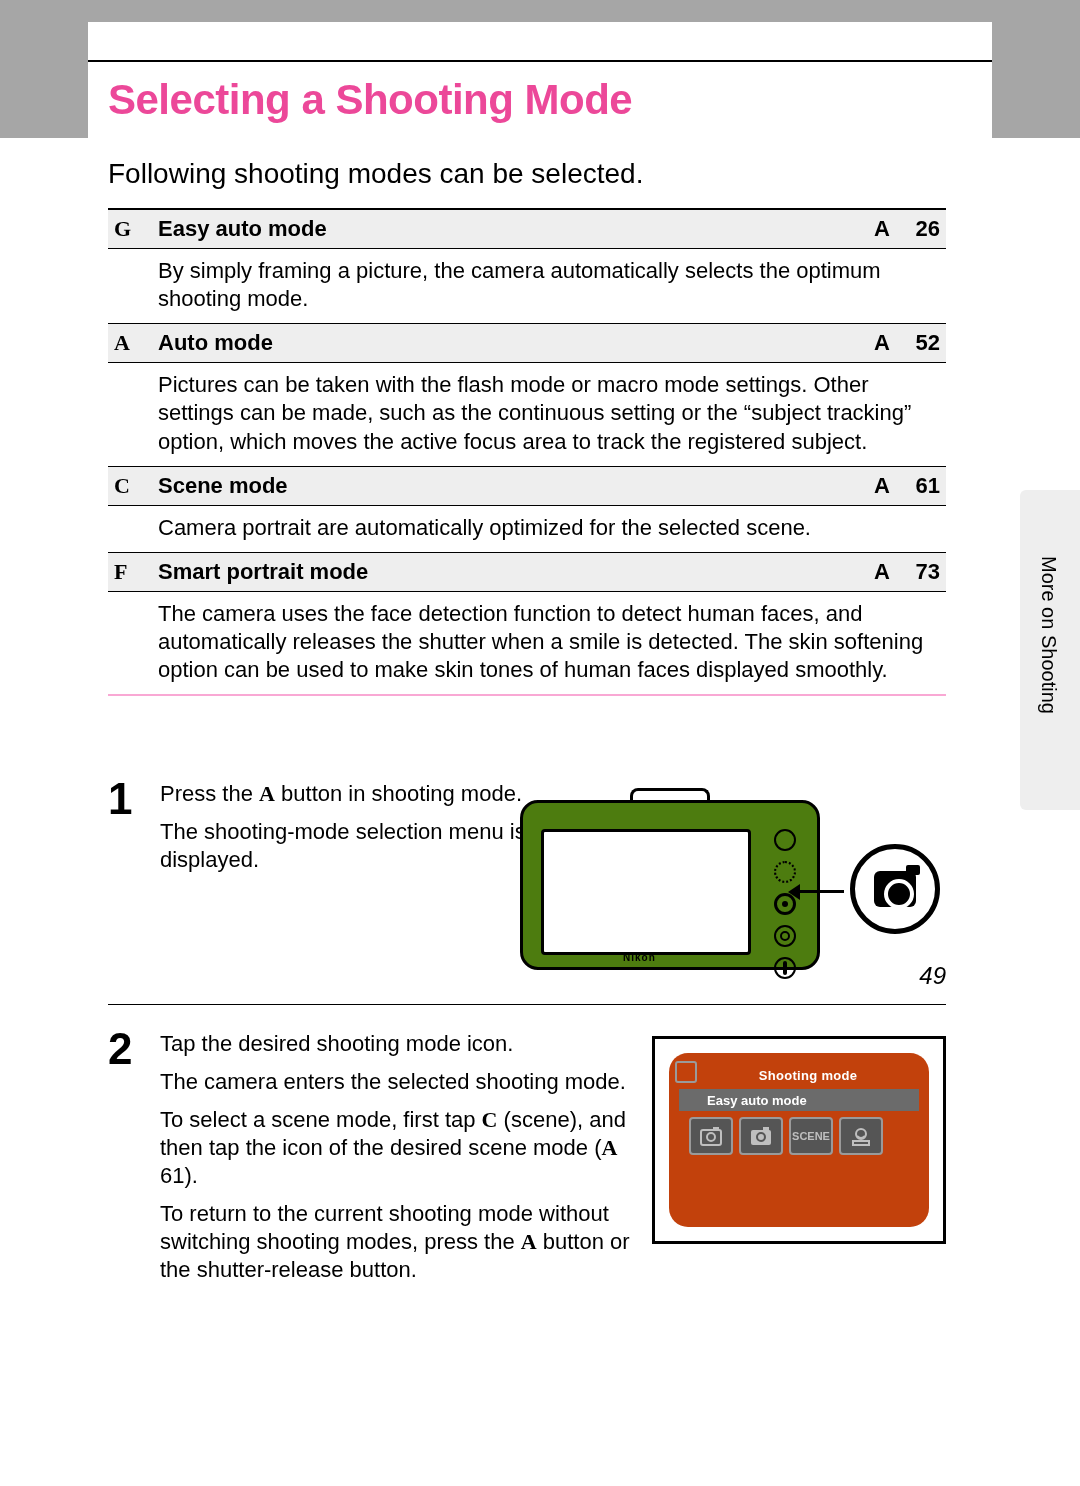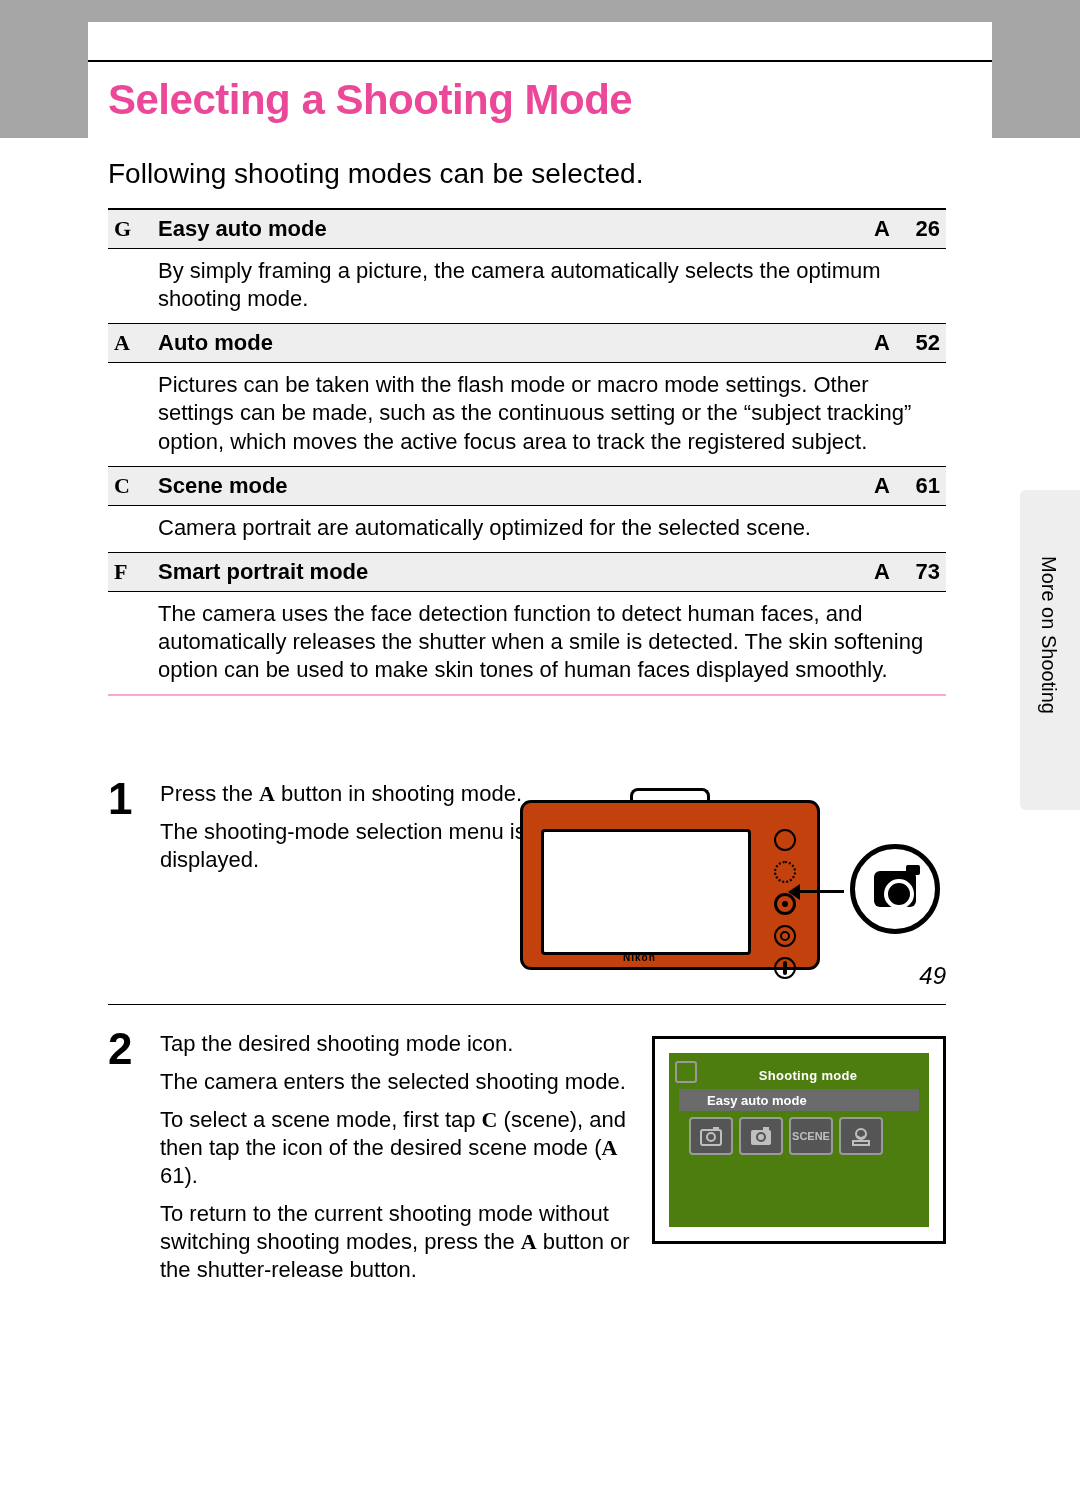--- a/index.html
+++ b/index.html
@@ -66,21 +66,21 @@
   .step1 .text-col { width: 430px; }
   .step2 { top: 1030px; }
   .step2 .text-col { width: 530px; }
 
   .rule-between { position: absolute; left: 108px; right: 134px; top: 1004px; border-top: 1px solid #000; }
 
   .illus { position: absolute; }
   .illus1 { right: 134px; top: 788px; width: 426px; height: 190px; }
   .illus2 { right: 134px; top: 1036px; width: 294px; height: 208px; }
 
-  .cam-body { position:absolute; left:0; top:12px; width:300px; height:170px; border:3px solid #000; border-radius:11px; background:#c2410c; }
+  .cam-body { position:absolute; left:0; top:12px; width:300px; height:170px; border:3px solid #000; border-radius:18px; background:#4d7c0f; }
   .cam-screen { position:absolute; left:18px; top:26px; width:210px; height:126px; border:3px solid #000; background:#fff; border-radius:4px; }
   .cam-top { position:absolute; left:110px; top:0; width:80px; height:14px; border:3px solid #000; border-bottom:none; border-radius:8px 8px 0 0; background:#fff; }
   .cam-btns { position:absolute; left:242px; top:26px; width:40px; }
   .cam-btn { width:22px; height:22px; margin:0 auto 10px; }
   .cam-btn.c1 { border:2px solid #000; border-radius:50%; }
   .cam-btn.c2 { position:relative; }
   .cam-btn.c2::before { content:""; position:absolute; inset:0; border:2px dotted #000; border-radius:50%; }
   .cam-btn.c3 { border:3px solid #000; border-radius:50%; }
   .cam-btn.c3::after { content:""; display:block; width:6px; height:6px; background:#000; border-radius:50%; margin:5px auto 0; }
   .cam-btn.c4 { border:2px solid #000; border-radius:50%; position:relative; }
@@ -89,21 +89,21 @@
   .cam-btn.c5::after { content:""; position:absolute; left:7px; top:2px; width:4px; height:14px; background:#000; border-radius:2px; }
   .cam-brand { position:absolute; left:100px; bottom:4px; font-size:10px; letter-spacing:1px; font-weight:600; }
   .arrow-line { position:absolute; left:276px; top:102px; width:48px; height:3px; background:#000; }
   .arrow-head { position:absolute; left:268px; top:96px; width:0; height:0; border-right:12px solid #000; border-top:8px solid transparent; border-bottom:8px solid transparent; }
   .big-circle { position:absolute; left:330px; top:56px; width:90px; height:90px; border:5px solid #000; border-radius:50%; display:flex; align-items:center; justify-content:center; }
   .big-circle-inner { width:42px; height:36px; background:#000; border-radius:6px; position:relative; }
   .big-circle-inner::before { content:""; position:absolute; left:10px; top:8px; width:22px; height:22px; border:4px solid #fff; border-radius:50%; }
   .big-circle-inner::after { content:""; position:absolute; right:-4px; top:-6px; width:14px; height:10px; background:#000; border-radius:2px; }
 
   .lcd { position:absolute; inset:0; border:3px solid #000; background:#fff; }
-  .lcd-inner { position:absolute; left:14px; top:14px; right:14px; bottom:14px; background:#4d7c0f; }
+  .lcd-inner { position:absolute; left:14px; top:14px; right:14px; bottom:14px; background:#c2410c;border-radius:19px; }
   .lcd-titlebar { position:absolute; left:28px; top:10px; right:10px; height:24px; display:flex; align-items:center; justify-content:center; }
   .lcd-titlebar-text { color:#fff; font-size:13px; font-weight:700; letter-spacing:0.3px; }
   .lcd-corner { position:absolute; left:6px; top:8px; width:22px; height:22px; border:2px solid #9a9a9a; border-radius:3px; }
   .lcd-subtitle { position:absolute; left:10px; right:10px; top:36px; height:22px; background:#6b6b6b; display:flex; align-items:center; padding-left:28px; }
   .lcd-subtitle-text { color:#fff; font-size:13px; font-weight:700; }
   .lcd-icons { position:absolute; left:20px; top:64px; right:20px; display:flex; gap:6px; }
   .lcd-icon { width:44px; height:38px; border:2px solid #9a9a9a; border-radius:4px; background:#555; display:flex; align-items:center; justify-content:center; color:#bfbfbf; font-size:11px; font-weight:700; }
 
   .glyph-letter {
     display:inline-block; width:28px; font-family: Georgia, 'Times New Roman', serif;

